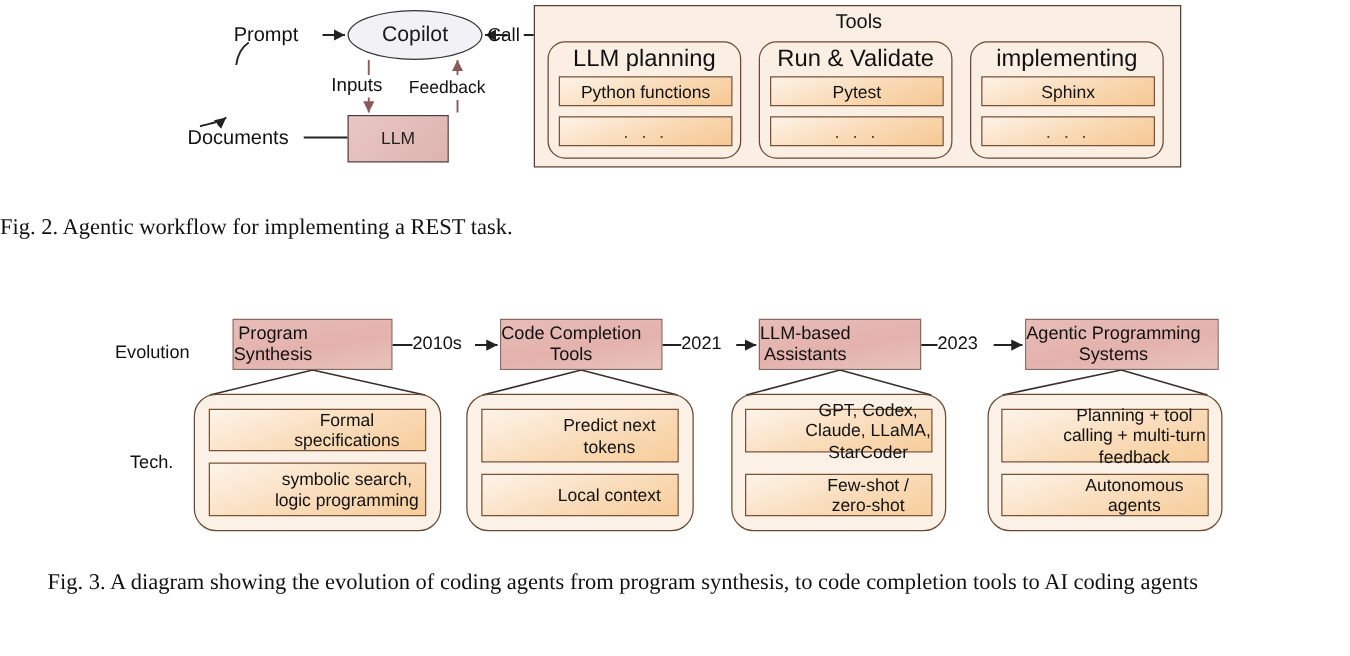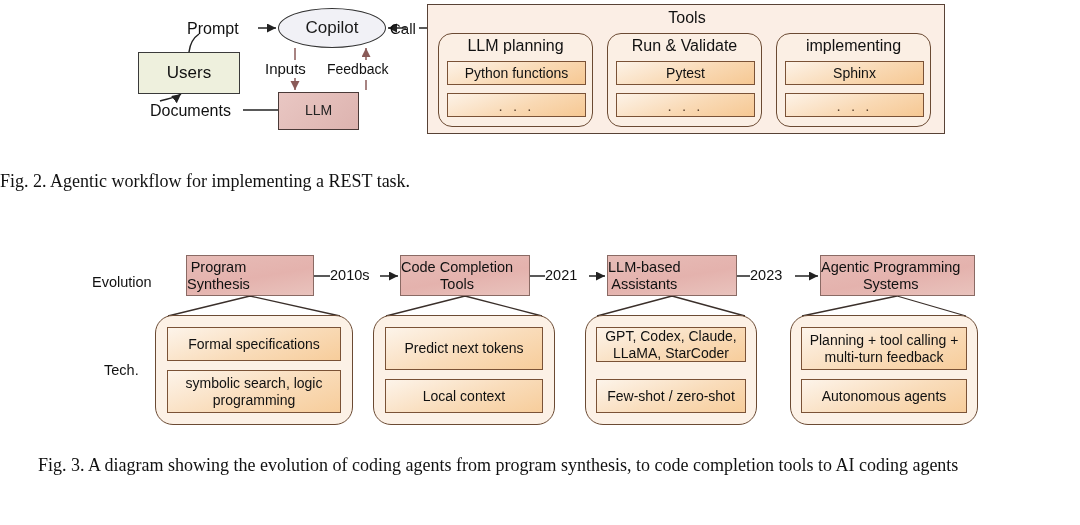--- a/index.html
+++ b/index.html
@@ -90,21 +90,21 @@
     border-radius: 14px;
     background: #fbefe4;
   }
   .tool-group.g1 { left: 10px; }
   .tool-group.g2 { left: 179px; }
   .tool-group.g3 { left: 348px; }
   .tool-group-title {
     position: absolute;
     left: 0; top: 3px; width: 100%;
     text-align: center;
-    font-size: 16px;
+    font-size: 19px;
     color: #111;
   }
   .tool-item {
     position: absolute;
     left: 8px; width: 139px; height: 24px;
     box-sizing: border-box;
     display: flex; align-items: center; justify-content: center;
     font-size: 14px;
     border: 1.2px solid #7a5236;
     background: linear-gradient(160deg,#fdf3e8 0%,#f9d9b4 55%,#f6c893 100%);
@@ -183,20 +183,21 @@
   .tech-item {
     position: absolute;
     box-sizing: border-box;
     display: flex; align-items: center; justify-content: center;
     text-align: center;
     font-size: 14px;
     line-height: 1.15;
     color: #111;
     border: 1.2px solid #7a5236;
     background: linear-gradient(160deg,#fdf4ea 0%,#f9dcba 55%,#f7cd9b 100%);
+    padding-left: 47px;
   }
   .tech-item.a { top: 11px; }
   .tech-item.b { bottom: 11px; }
   .p1 .tech-item { left: 11px; right: 11px; }
   .p2 .tech-item { left: 11px; right: 11px; }
   .p3 .tech-item { left: 10px; right: 10px; }
   .p4 .tech-item { left: 10px; right: 10px; }
   .p1 .tech-item.a { height: 34px; }
   .p1 .tech-item.b { height: 43px; }
   .p2 .tech-item.a { height: 43px; }
@@ -240,21 +241,20 @@
 
     <line x1="295" y1="48" x2="295" y2="60" stroke="#8a5a58" stroke-width="1.5"></line>
     <line x1="295" y1="78" x2="295" y2="90" stroke="#8a5a58" stroke-width="1.5" marker-end="url(#ahp)"></line>
 
     <line x1="366" y1="90" x2="366" y2="80" stroke="#8a5a58" stroke-width="1.5"></line>
     <line x1="366" y1="60" x2="366" y2="48" stroke="#8a5a58" stroke-width="1.5" marker-end="url(#ahp)"></line>
 
     <line x1="243" y1="110" x2="278" y2="110" stroke="#222" stroke-width="1.5"></line>
   </svg>
 
-  <div class="box users-box">Users</div>
   <div class="box copilot-ellipse">Copilot</div>
   <div class="box llm-box">LLM</div>
 
   <div class="lbl lbl-prompt">Prompt</div>
   <div class="lbl lbl-documents">Documents</div>
   <div class="lbl lbl-inputs">Inputs</div>
   <div class="lbl lbl-feedback">Feedback</div>
   <div class="lbl lbl-call">Call</div>
 
   <div class="tools-panel">

